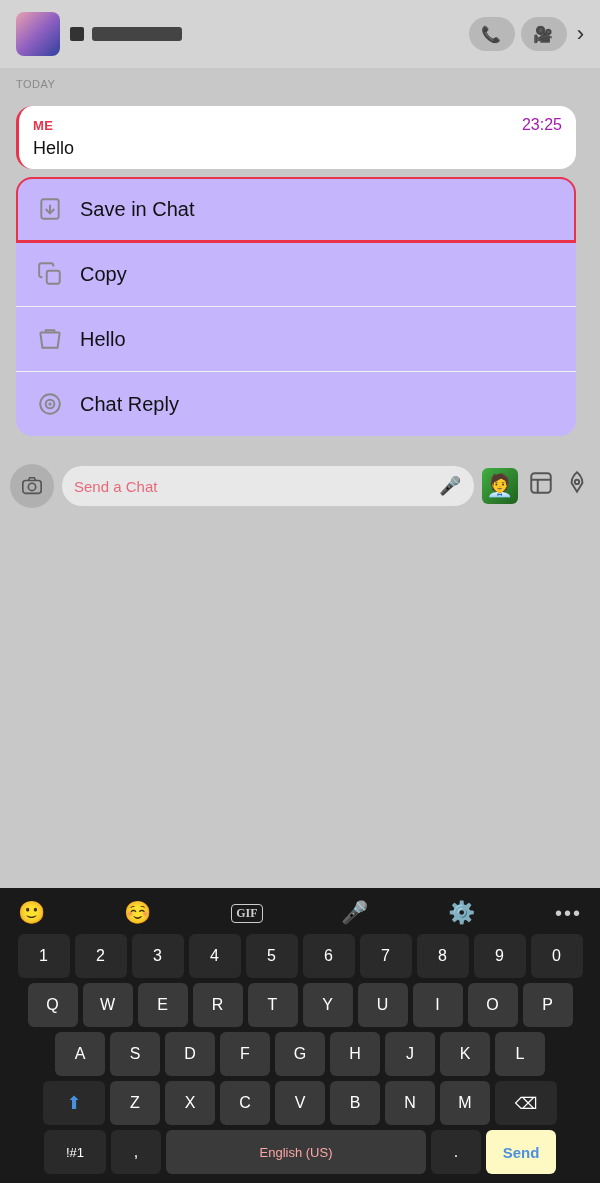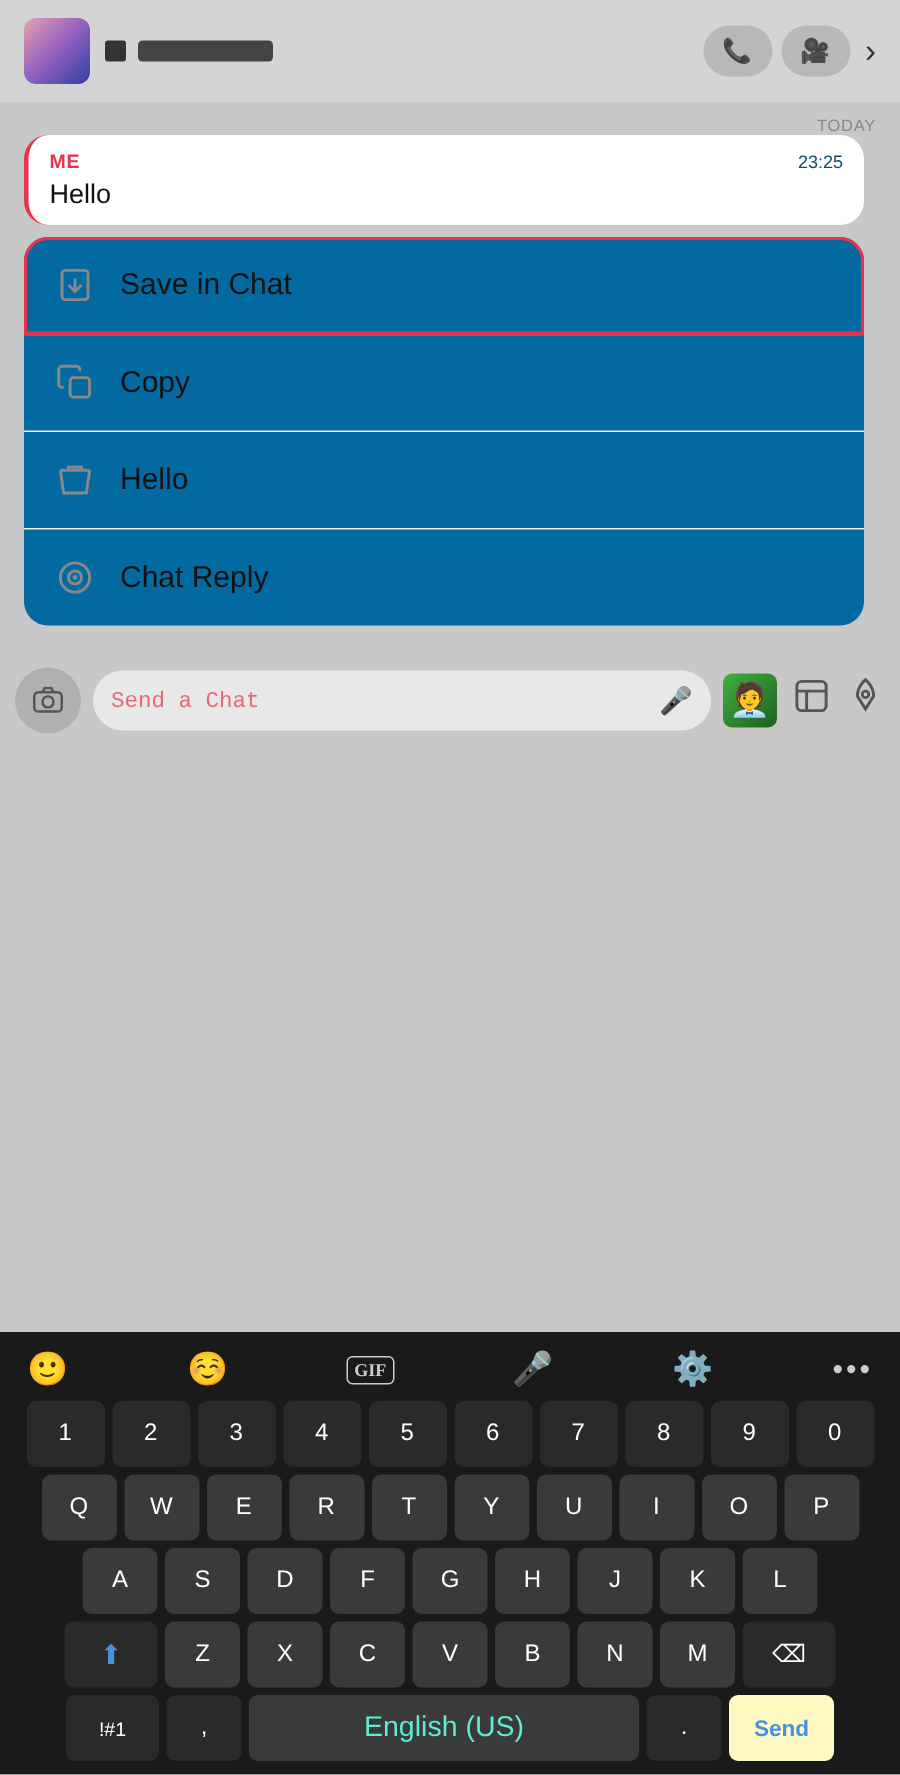--- a/index.html
+++ b/index.html
@@ -71,24 +71,24 @@
     
     .chat-area {
       background: #c8c8c8;
       padding: 10px 16px;
       display: flex;
       flex-direction: column;
       align-items: flex-start;
     }
     .today-label {
       width: 100%;
-      text-align: right;
+      text-align: left;
       font-size: 11px;
       color: #888;
-      margin-bottom: 0;
+      margin-bottom: 16px;
       letter-spacing: 0.5px;
     }
 
     
     .message-card {
       background: #fff;
       border-radius: 16px;
       padding: 10px 14px 10px 14px;
       width: 100%;
       max-width: 560px;
@@ -103,32 +103,32 @@
       margin-bottom: 4px;
     }
     .message-sender {
       font-size: 13px;
       font-weight: 700;
       color: #e8334a;
       letter-spacing: 0.5px;
       text-align: center;
     }
     .message-time {
-      font-size: 12px;
-      color: #0c4a6e;
+      font-size: 16px;
+      color: #a21caf;
     }
     .message-text {
       font-size: 18px;
       color: #111;
       font-weight: 400;
     }
 
     
     .context-menu {
-      background: #0369a1;
+      background: #c4b5fd;
       border-radius: 16px;
       width: 100%;
       max-width: 560px;
       overflow: hidden;
       margin-bottom: 8px;
     }
     .context-item {
       display: flex;
       align-items: center;
       padding: 18px 20px;
@@ -169,21 +169,20 @@
       height: 26px;
     }
 
     
     .bottom-bar {
       background: #c8c8c8;
       padding: 10px 10px 8px 10px;
       display: flex;
       align-items: center;
       gap: 8px;
-      font-family: Liberation Mono, monospace;
     }
     .camera-btn {
       width: 44px;
       height: 44px;
       border-radius: 50%;
       background: #b0b0b0;
       display: flex;
       align-items: center;
       justify-content: center;
       flex-shrink: 0;
@@ -495,18 +494,18 @@
     <div class="key key-letter">V</div>
     <div class="key key-letter">B</div>
     <div class="key key-letter">N</div>
     <div class="key key-letter">M</div>
     <div class="key key-backspace key-special" style="font-size:16px;">⌫</div>
   </div>
 
   <div class="key-row">
     <div class="key key-123 key-special" style="font-size:13px;">!#1</div>
     <div class="key key-comma key-special">,</div>
-    <div class="key key-space" style="color:#5eead4;font-size:19px;">English (US)</div>
+    <div class="key key-space" style="color:#fca5a5;font-size:13px;">English (US)</div>
     <div class="key key-period key-special">.</div>
     <div class="key key-send key-special" style="color:#4a90e2;font-size:15px;font-weight:600;">Send</div>
   </div>
 
 </div>
 
 </body></html>

